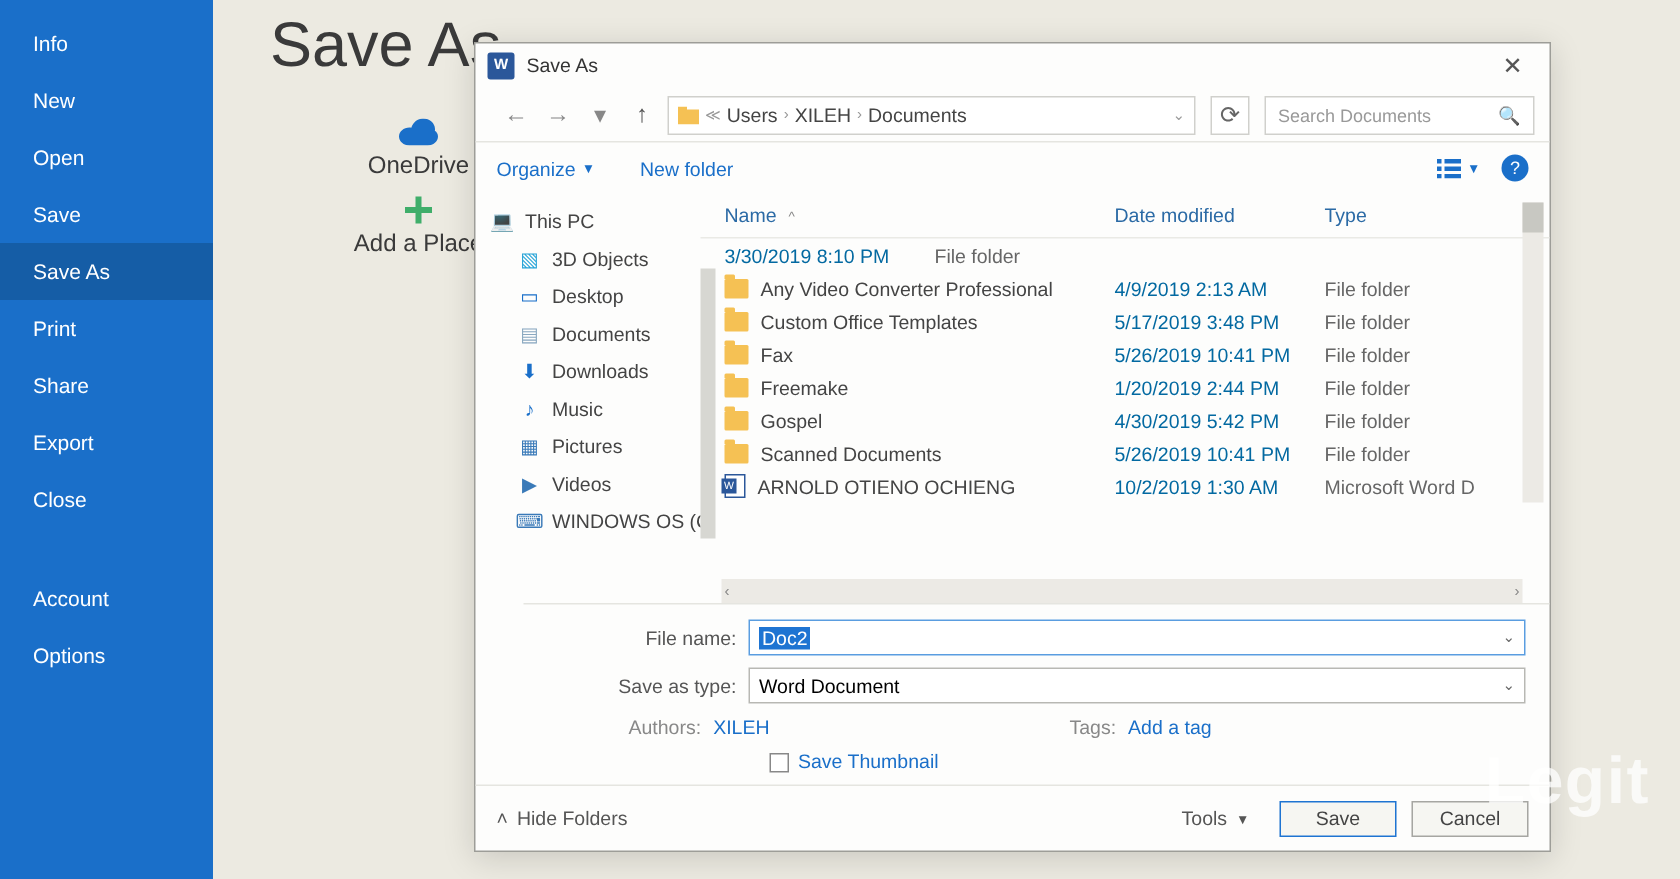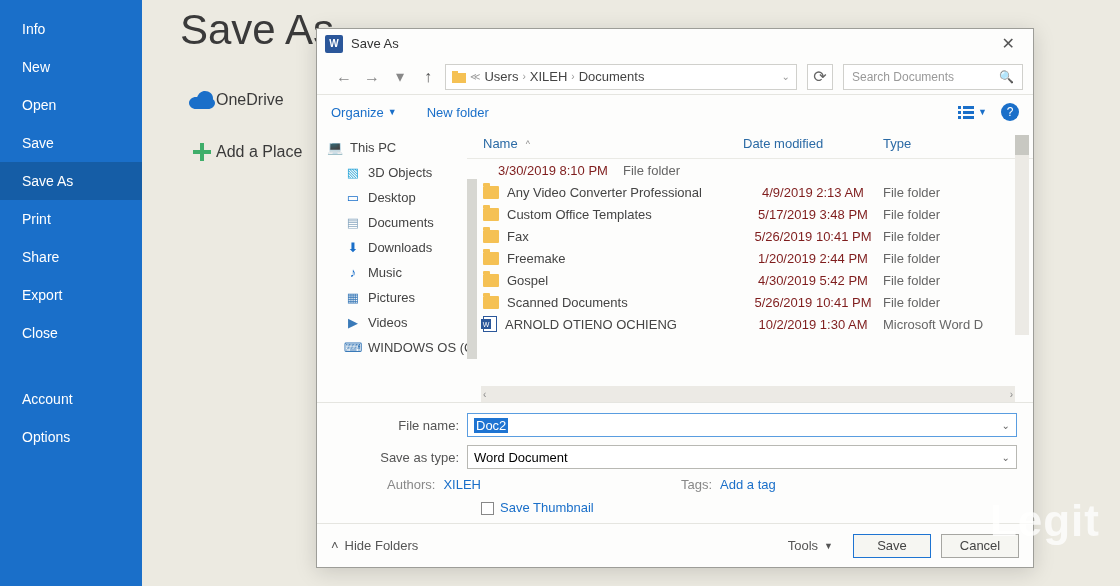--- a/index.html
+++ b/index.html
@@ -22,21 +22,21 @@
   .backstage {
     position: absolute; left: 142px; top: 0; right: 0; bottom: 0;
     background: #eceae1;
     padding-left: 38px; padding-top: 6px;
   }
   .backstage h1 { font-weight: 300; font-size: 42px; color: #3a3a3a; margin-bottom: 20px; }
 
   .place-list { width: 190px; }
   .place {
     display: flex; align-items: center; gap: 0;
-    height: 52px; padding-left: 8px; font-size: 16px; color: #3a3a3a;
+    height: 52px; padding-left: 8px; font-size: 16px; color: #3a3a3a; flex-direction: column;
   }
   .place.selected { background: #d4ddde; }
   .place .icon { width: 28px; height: 28px; display: flex; align-items: center; justify-content: center; }
 
   
   .dialog {
     position: absolute; left: 316px; top: 28px; width: 718px; height: 540px;
     background: #fdfdfc; border: 1px solid #9d9d98;
     box-shadow: 0 4px 20px rgba(0,0,0,.15);
     display: flex; flex-direction: column;
@@ -94,40 +94,40 @@
     padding-left: 16px; border-bottom: 1px solid #eaeae5;
   }
   .col-name { width: 260px; display:flex; align-items:center; gap:8px;}
   .col-date { width: 140px; }
   .col-type { flex:1; }
   .sort-ind { color:#888; font-size:9px; }
 
   .file-list { flex:1; overflow:hidden; font-size:13px; color:#444; position:relative;}
   .row { height:22px; display:flex; align-items:center; padding-left:16px;}
   .row .cell-name { width:260px; display:flex; align-items:center; gap:8px;}
-  .row .cell-date { width:140px; color:#7f1d1d;text-align:center;}
+  .row .cell-date { width:140px; color:#0369a1;}
   .row .cell-type { flex:1; color:#666; white-space:nowrap; overflow:hidden;}
   .folder-ic { width:16px; height:13px; background:#f5c154; border-radius:1px; position:relative; flex-shrink:0;}
   .folder-ic::before{content:"";position:absolute;top:-3px;left:0;width:7px;height:3px;background:#f5c154;border-radius:1px 1px 0 0;}
   .word-ic { width:14px; height:16px; background:#fff; border:1px solid #2b579a; position:relative; flex-shrink:0;}
   .word-ic::after{content:"W";position:absolute;left:-3px;top:2px;width:10px;height:10px;background:#2b579a;color:#fff;font-size:7px;display:flex;align-items:center;justify-content:center;}
 
   .hscroll-stub {
     position:absolute; left:14px; right:18px; bottom:0; height:16px; background:#eceae5;
     display:flex; align-items:center; justify-content:space-between; padding:0 2px;
   }
   .hscroll-stub span { color:#888; font-size:10px;}
   .vscroll-stub {
     position:absolute; right:4px; top:6px; width:14px; height:200px; background:#eceae5;
   }
   .vscroll-thumb{ position:absolute; right:4px; top:6px; width:14px; height:20px; background:#c8c8c2;}
 
   .dlg-bottom {
     border-top: 1px solid #e5e5e0; padding: 10px 16px 8px 16px;
-    display:flex; flex-direction:column; gap:8px; font-size:13px;
+    display:flex; flex-direction:column; gap:8px; font-size:13px;margin-left:32px;
   }
   .form-row { display:flex; align-items:center; }
   .form-row label { width:134px; text-align:right; padding-right:8px; color:#555;}
   .form-row .field {
     flex:1; height:24px; border:1px solid #b8b8b3; background:#fff;
     display:flex; align-items:center; padding:0 6px; position:relative;
   }
   .form-row .field.selected-text { border-color:#5a9de0;}
   .field .sel { background:#1e74d2; color:#fff; padding:0 2px;}
   .field .dd-arrow { position:absolute; right:6px; color:#666; font-size:10px;}

